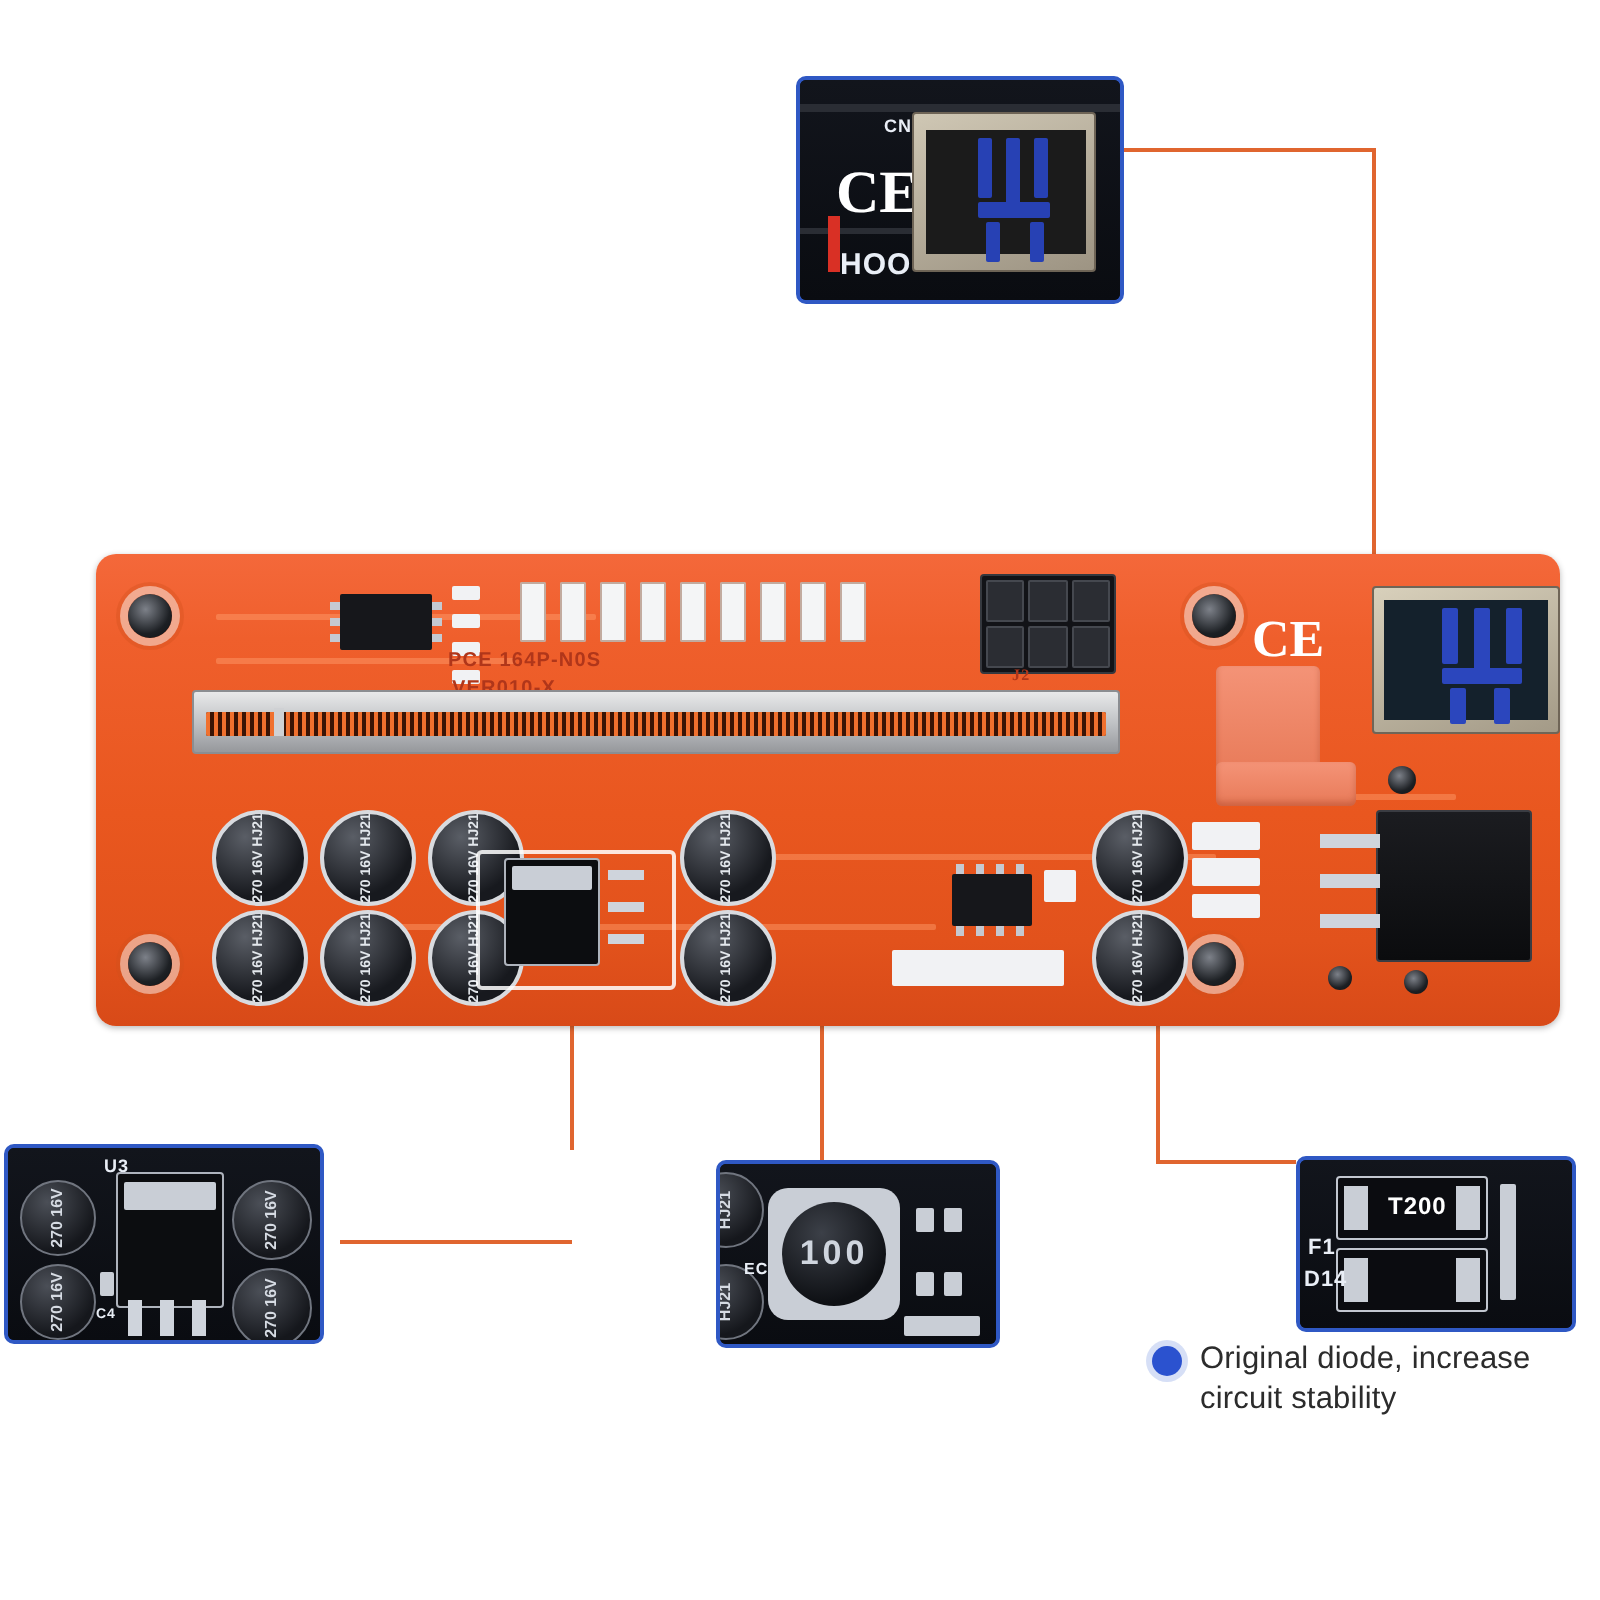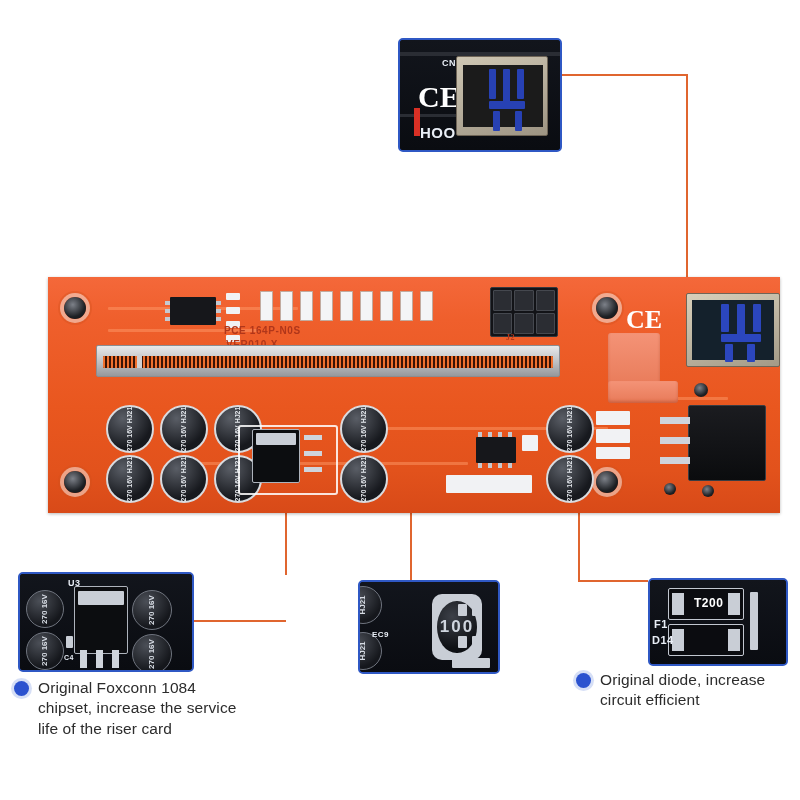--- a/index.html
+++ b/index.html
@@ -57,21 +57,21 @@
   .ind .core{position:absolute;inset:10%;border-radius:50%;
        background:radial-gradient(circle at 38% 30%,#3c4048,#0e1014 72%);
        display:flex;align-items:center;justify-content:center;
        color:#cfd5de;font-size:17px;font-weight:bold;letter-spacing:2px;}
   .smd{position:absolute;background:#c9ced6;border-radius:1px;}
   .diode{position:absolute;background:#0b0c10;border:1px solid #c2c7d0;border-radius:2px;}
   .diode .band{position:absolute;top:12%;bottom:12%;width:16%;background:#c9ced6;}
 
   
   .board{
-    position:absolute;border-radius:0;
+    position:absolute;border-radius:10px;
     background:
       linear-gradient(180deg,#f4683a 0%, #ef5f2c 18%, #e9571f 55%, #e2521c 82%, #d84a18 100%);
     box-shadow:0 1px 3px rgba(0,0,0,.28);
   }
   .btrace{position:absolute;background:rgba(255,160,110,.45);border-radius:1px;}
   .hole{position:absolute;border-radius:50%;
      background:radial-gradient(circle at 40% 35%,#7d8189,#1d2024 62%,#0f1114 100%);
      box-shadow:0 0 0 4px rgba(255,255,255,.48), 0 0 0 6px rgba(210,80,30,.35);}
   
   .pcie{position:absolute;background:linear-gradient(180deg,#e8e9ea,#bdbfc2 55%,#96989c);
@@ -302,21 +302,21 @@
 
     <div class="blk" style="left:640px;top:128px;width:76px;height:74px;"></div>
     <div class="pin" style="left:612px;top:140px;width:30px;height:7px;"></div>
     <div class="pin" style="left:612px;top:160px;width:30px;height:7px;"></div>
     <div class="pin" style="left:612px;top:180px;width:30px;height:7px;"></div>
     <div class="hole" style="left:646px;top:106px;width:14px;height:14px;box-shadow:none;"></div>
     <div class="hole" style="left:616px;top:206px;width:12px;height:12px;box-shadow:none;"></div>
     <div class="hole" style="left:654px;top:208px;width:12px;height:12px;box-shadow:none;"></div>
   </div>
 
-  <div class="inset" style="left:18px;top:572px;width:156px;height:96px;padding-left:16px;">
+  <div class="inset" style="left:2px;top:572px;width:156px;height:96px;">
     <div class="pcb"></div>
     <div class="silk" style="left:48px;top:4px;">U3</div>
     <div class="dcap" style="left:6px;top:16px;width:36px;height:36px;">
         <span>270
 16V</span>
       </div>
     <div class="dcap" style="left:6px;top:58px;width:36px;height:36px;">
         <span>270
 16V</span>
       </div>
@@ -331,37 +331,31 @@
     <div class="to220" style="left:54px;top:12px;width:52px;height:66px;">
       <div class="tab"></div>
     </div>
     <div class="pin" style="left:60px;top:76px;width:7px;height:18px;"></div>
     <div class="pin" style="left:76px;top:76px;width:7px;height:18px;"></div>
     <div class="pin" style="left:92px;top:76px;width:7px;height:18px;"></div>
     <div class="silk" style="left:44px;top:80px;font-size:7px;">C4</div>
     <div class="smd" style="left:46px;top:62px;width:7px;height:12px;"></div>
   </div>
 
-  <div class="caption" style="left:14px;top:678px;width:300px;">
-    <div class="bullet"></div>
-    <div class="ctext">Original Foxconn 1084
-chipset, increase the service
-life of the riser card</div>
-  </div>
 
   <div class="inset" style="left:358px;top:580px;width:138px;height:90px;">
     <div class="pcb"></div>
     <div class="dcap" style="left:-16px;top:4px;width:36px;height:36px;">
         <span>HJ21</span>
       </div>
     <div class="dcap" style="left:-16px;top:50px;width:36px;height:36px;">
         <span>HJ21</span>
       </div>
     <div class="silk" style="left:12px;top:48px;font-size:8px;">EC9</div>
-    <div class="ind" style="left:24px;top:12px;width:50px;height:66px;margin-left:48px;">
+    <div class="ind" style="left:24px;top:12px;width:66px;height:66px;">
       <div class="core">100</div>
     </div>
     <div class="smd" style="left:98px;top:22px;width:9px;height:12px;"></div>
     <div class="smd" style="left:112px;top:22px;width:9px;height:12px;"></div>
     <div class="smd" style="left:98px;top:54px;width:9px;height:12px;"></div>
     <div class="smd" style="left:112px;top:54px;width:9px;height:12px;"></div>
     <div class="smd" style="left:92px;top:76px;width:38px;height:10px;"></div>
   </div>
 
 
@@ -377,16 +371,16 @@
       <div class="band" style="right:4%;"></div>
     </div>
     <div class="silk" style="left:4px;top:38px;font-size:11px;">F1</div>
     <div class="silk" style="left:2px;top:54px;font-size:11px;">D14</div>
     <div class="smd" style="left:100px;top:12px;width:8px;height:58px;"></div>
   </div>
 
   <div class="caption" style="left:576px;top:670px;width:220px;">
     <div class="bullet"></div>
     <div class="ctext">Original diode, increase
-circuit efficient</div>
+circuit stability</div>
   </div>
 
 </div>
 
 </body></html>

